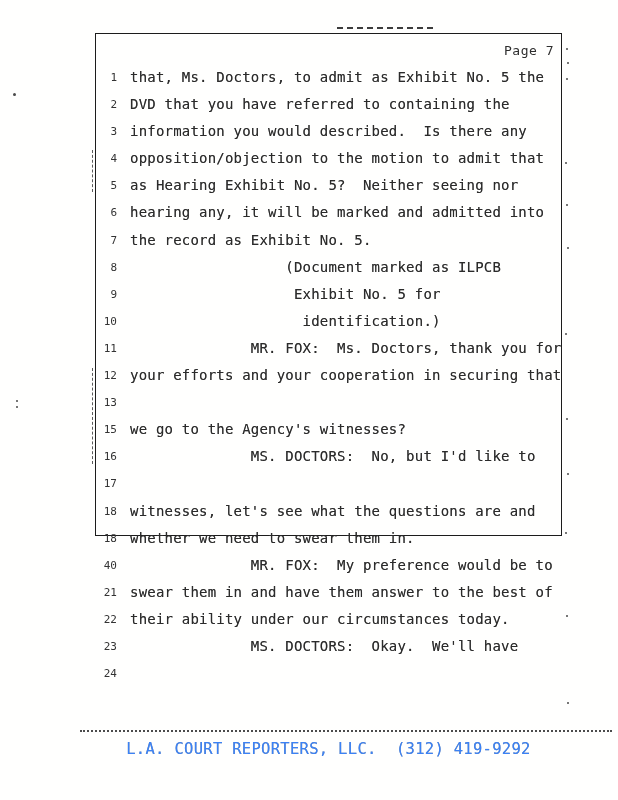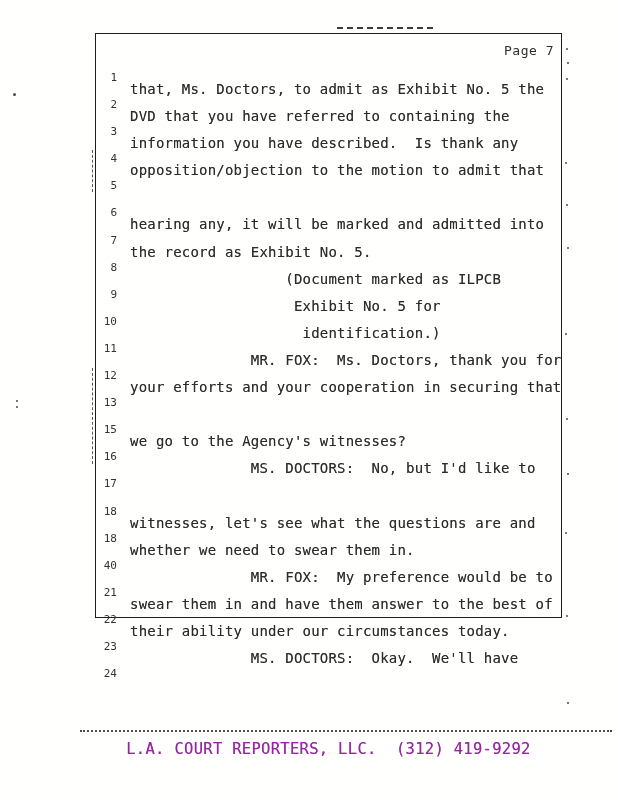--- a/index.html
+++ b/index.html
@@ -8,44 +8,44 @@
     width: 618px; height: 800px;
     font-family: "DejaVu Sans Mono", "Liberation Mono", monospace;
   }
   .page {
     position: relative; width: 618px; height: 800px;
     background: #fffffe; overflow: hidden; color: #2b2b2b;
   }
   
   .box {
     position: absolute; left: 95px; top: 33px;
-    width: 467px; height: 585px;
+    width: 467px; height: 503px;
     border: 1px solid #1c1c1c;
   }
   .page-label {
     position: absolute; top: 9px; right: 7px;
     font-size: 13px; letter-spacing: 0.5px; color: #2e2e2e;
   }
   
   .lines { position: absolute; left: 95px; top: 64px; width: 510px; }
   .row { position: relative; height: 27.1px; }
   .ln {
     position: absolute; left: 0; top: 0; width: 22px;
     text-align: right; font-size: 11px; line-height: 27.1px; color: #333;
   }
   .lt {
-    position: absolute; left: 35px; top: 12px;
+    position: absolute; left: 35px; top: 0;
     font-size: 14px; line-height: 27.1px; letter-spacing: 0.2px;
     white-space: pre; color: #2b2b2b;
     text-shadow: 0 0 0.5px rgba(40,40,40,0.55);
   }
   .footer {
     position: absolute; left: 95px; top: 740px; width: 467px;
     text-align: center; font-size: 15.5px; letter-spacing: 0.3px;
-    color: #a21caf; text-shadow: 0 0 0.5px rgba(40,40,40,0.5);
+    color: #3b82f6; text-shadow: 0 0 0.5px rgba(40,40,40,0.5);
     white-space: pre;
   }
   
   .dash-top {
     position: absolute; left: 337px; top: 27px; width: 96px; height: 0;
     border-top: 2px dashed #3c3c3c;
   }
   .dot-bottom {
     position: absolute; left: 80px; top: 730px; width: 532px; height: 0;
     border-top: 2px dotted #4c4c4c;
@@ -78,28 +78,29 @@
     <div class="row">
         <span class="ln">1</span>
         <span class="lt">that, Ms. Doctors, to admit as Exhibit No. 5 the</span>
       </div>
     <div class="row">
         <span class="ln">2</span>
         <span class="lt">DVD that you have referred to containing the</span>
       </div>
     <div class="row">
         <span class="ln">3</span>
-        <span class="lt">information you have described.  Is thank any</span>
+        <span class="lt">information you would described.  Is there any</span>
       </div>
     <div class="row">
         <span class="ln">4</span>
         <span class="lt">opposition/objection to the motion to admit that</span>
       </div>
     <div class="row">
         <span class="ln">5</span>
+        <span class="lt">as Hearing Exhibit No. 5?  Neither seeing nor</span>
       </div>
     <div class="row">
         <span class="ln">6</span>
         <span class="lt">hearing any, it will be marked and admitted into</span>
       </div>
     <div class="row">
         <span class="ln">7</span>
         <span class="lt">the record as Exhibit No. 5.</span>
       </div>
     <div class="row">

